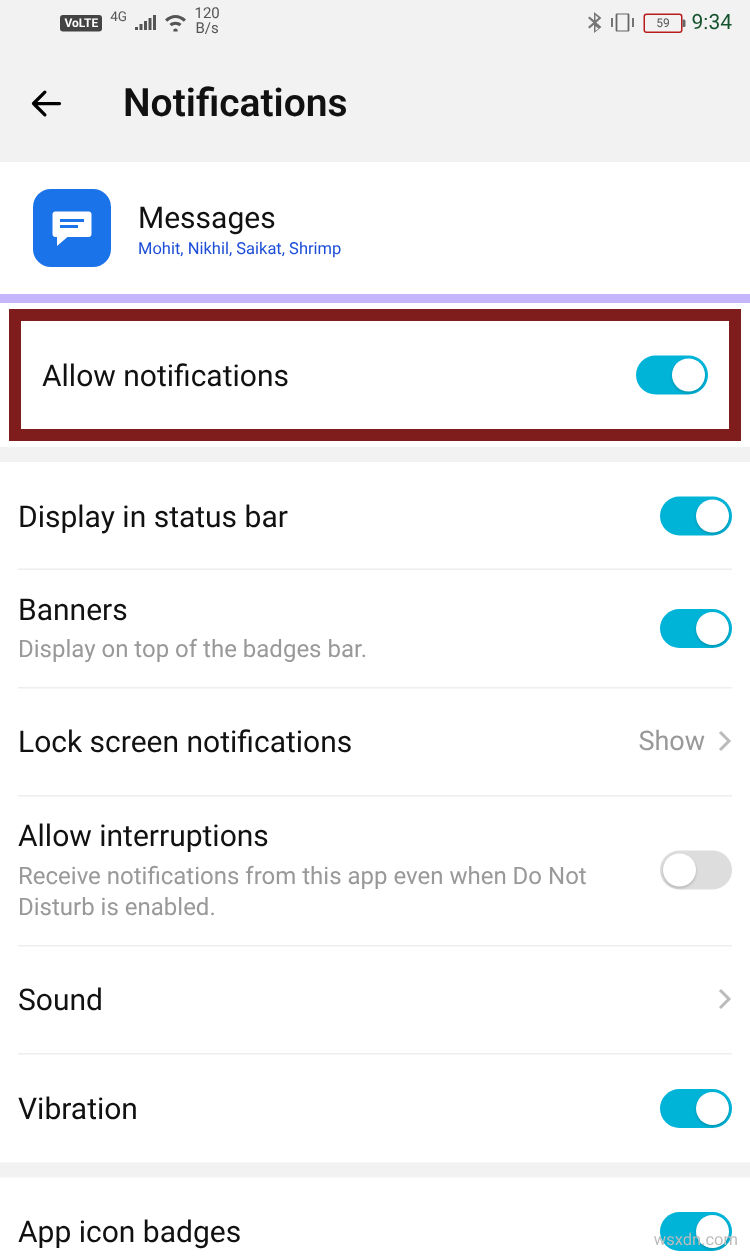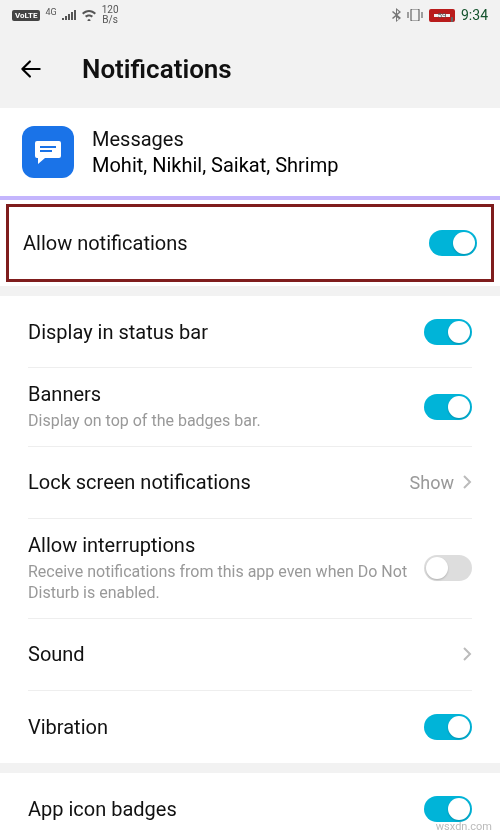--- a/index.html
+++ b/index.html
@@ -24,24 +24,25 @@
     }
     .status-left { display: flex; align-items: center; gap: 5px; }
     .status-right { display: flex; align-items: center; gap: 6px; }
     .volte-badge {
       background: #444;
       color: #fff;
       font-size: 8px;
       font-weight: bold;
       padding: 1px 3px;
       border-radius: 2px;
+      margin-left: 28px;
     }
     .net-speed { font-size: 10px; line-height: 1; text-align: center; }
     .battery {
-      border: 5px solid #b91c1c;
+      border: 1px solid #b91c1c;
       border-radius: 2px;
       width: 26px;
       height: 13px;
       position: relative;
       display: flex;
       align-items: center;
       padding: 1px;
       justify-content: flex-end;
     }
     .battery::after {
@@ -62,34 +63,34 @@
       align-items: center;
       padding: 0 18px;
       gap: 38px;
     }
     .header-title { font-size: 26px; font-weight: 600; color: #111; }
     .app-info {
       display: flex;
       align-items: center;
       padding: 18px 20px 18px 22px;
       gap: 18px;
-      border-bottom: 4px solid #c4b5fd;
+      border-bottom: 6px solid #c4b5fd;
     }
     .app-icon {
       width: 52px;
       height: 52px;
       background: #1a73e8;
       border-radius: 12px;
       display: flex;
       align-items: center;
       justify-content: center;
     }
     .app-name { font-size: 20px; color: #111; }
-    .app-sub { font-size: 20px; color: #000000; margin-top: 2px; }
-    .list { padding: 0 28px; }
+    .app-sub { font-size: 11px; color: #1d4ed8; margin-top: 2px; }
+    .list { padding: 0 12px; }
     .row {
       display: flex;
       align-items: center;
       justify-content: space-between;
       min-height: 72px;
       border-bottom: 1px solid #eee;
       padding: 14px 0;
     }
     .row.no-border { border-bottom: none; }
     .row-text { flex: 1; padding-right: 12px; }
@@ -111,21 +112,21 @@
       border-radius: 50%;
       position: absolute;
       top: 2px;
       box-shadow: 0 1px 2px rgba(0,0,0,0.2);
     }
     .toggle.on .knob { right: 2px; }
     .toggle.off .knob { left: 2px; }
     .value-chevron { display: flex; align-items: center; gap: 8px; color: #999; font-size: 18px; justify-content: space-between; }
     .chevron { color: #bbb; }
     .highlight-box {
-      border: 3px solid #7f1d1d;
+      border: 8px solid #7f1d1d;
       margin: 4px 6px;
     }
     .highlight-box .row { border-bottom: none; padding-left: 14px; padding-right: 14px; }
     .section-gap { height: 10px; background: #f2f2f2; }
     .watermark {
       position: absolute;
       bottom: 4px;
       right: 8px;
       font-size: 11px;
       color: #bbb;

